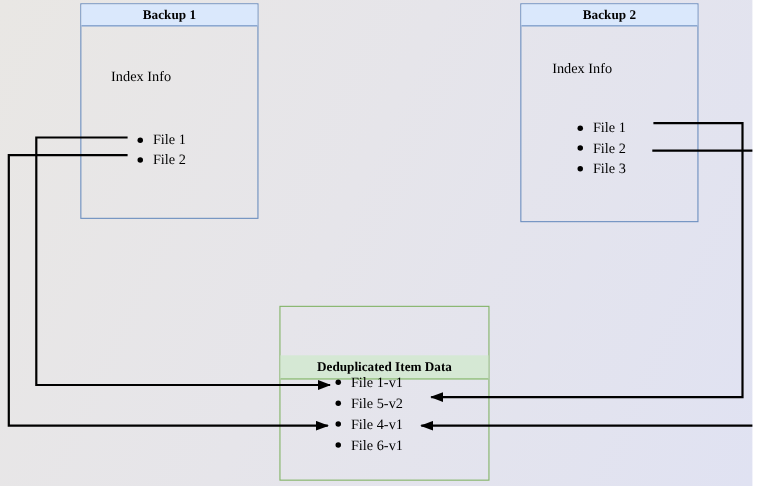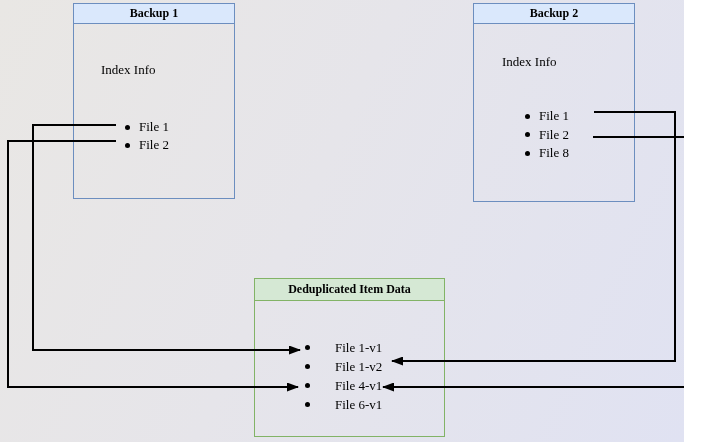--- a/index.html
+++ b/index.html
@@ -22,37 +22,37 @@
   }
   .box.blue  { border: 1px solid #6c8ebf; }
   .box.green { border: 1px solid #82b366; }
   .box-header {
     box-sizing: border-box;
     width: 100%;
     display: flex; align-items: center; justify-content: center;
     font-weight: bold; color: #000;
   }
   .blue  .box-header { background: #dae8fc; border-bottom: 1px solid #6c8ebf; height: 20px; font-size: 12px; }
-  .green .box-header { background: #d5e8d4; border-bottom: 1px solid #82b366; height: 22px; font-size: 12px; }
+  .green .box-header { background: #d5e8d4; border-bottom: 1px solid #82b366; height: 22px; font-size: 12px; margin-top: 44px; }
   .subtitle {
     position: absolute;
     font-size: 13px; color: #000; white-space: nowrap;
   }
   .item-list { position: absolute; }
   .li {
     display: flex; align-items: center;
     font-size: 13px; color: #000; white-space: nowrap;
   }
   .li .dot {
     width: 5px; height: 5px; border-radius: 50%;
     background: #000; margin-right: 9px; flex: 0 0 auto;
   }
   .b1-list .li { height: 18px; }
   .b2-list .li { height: 18.5px; }
-  .dd-list .li { height: 19px; gap: 16px; }
+  .dd-list .li { height: 19px; }
   svg.connectors {
     position: absolute; left: 0; top: 0;
     pointer-events: none;
   }
 </style>
 </head>
 <body>
 
 <div class="canvas">
 
@@ -82,37 +82,37 @@
       <div class="li">
         <span class="dot"></span>
         <span>File 1</span>
       </div>
       <div class="li">
         <span class="dot"></span>
         <span>File 2</span>
       </div>
       <div class="li">
         <span class="dot"></span>
-        <span>File 8</span>
+        <span>File 3</span>
       </div>
     </div>
   </div>
 
   <div class="box green" style="left:254px; top:278px; width:191px; height:159px;">
     <div class="box-header">
       <span>Deduplicated Item Data</span>
     </div>
     <div class="item-list dd-list" style="left:50px; top:59px;">
       <div class="li">
         <span class="dot"></span>
         <span>File 1-v1</span>
       </div>
       <div class="li">
         <span class="dot"></span>
-        <span>File 1-v2</span>
+        <span>File 5-v2</span>
       </div>
       <div class="li">
         <span class="dot"></span>
         <span>File 4-v1</span>
       </div>
       <div class="li">
         <span class="dot"></span>
         <span>File 6-v1</span>
       </div>
     </div>

